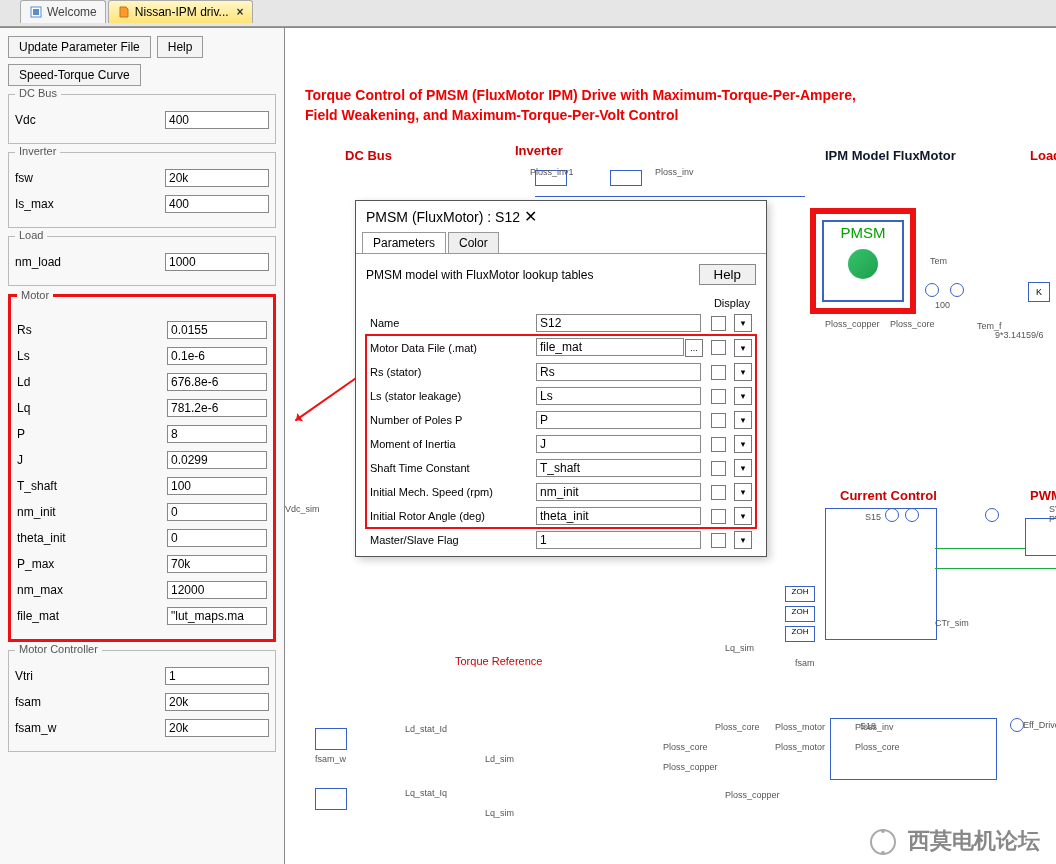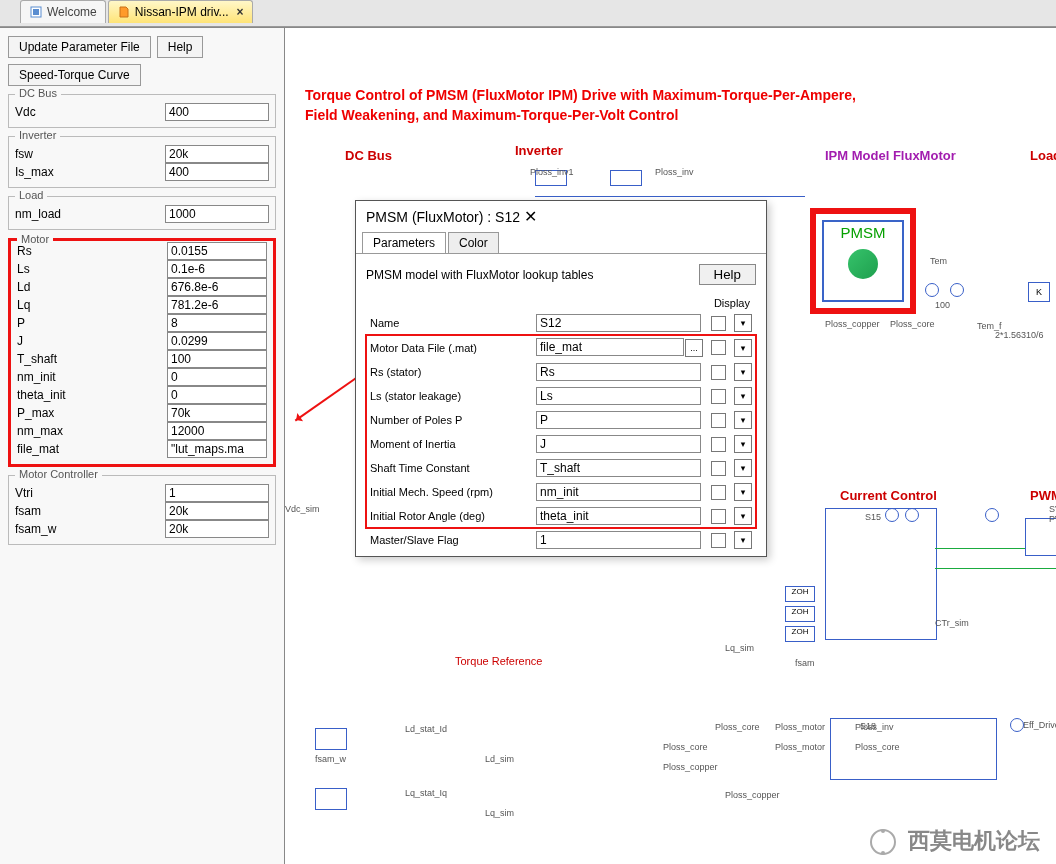--- a/index.html
+++ b/index.html
@@ -9,31 +9,31 @@
   .tab .icon{width:14px;height:14px;margin-right:4px;display:inline-flex;align-items:center;justify-content:center}
   .tab.active{background:linear-gradient(#fff7c8,#ffe477);color:#000}
   .tab .close{margin-left:8px;font-weight:bold;color:#333}
   
   .workspace{display:flex;height:838px;border-top:1px solid #888}
   .sidebar{width:268px;background:#f8f8f8;border-right:1px solid #888;overflow-y:auto;padding:8px}
   .sidebar .btnrow{display:flex;gap:6px;margin-bottom:6px}
   .btn{background:#f4f4f4;border:1px solid #999;padding:3px 10px;cursor:pointer;font-size:12px}
   .group{border:1px solid #bbb;margin:8px 0 4px;padding:8px 6px 6px;position:relative}
   .group .legend{position:absolute;top:-8px;left:6px;background:#f8f8f8;padding:0 4px;color:#555;font-size:11px}
-  .prow{display:flex;align-items:center;margin:0 0}
+  .prow{display:flex;align-items:center;margin:8px 0}
   .prow label{flex:0 0 150px;color:#000}
   .prow input{flex:1;min-width:0;border:1px solid #888;background:#fff;padding:1px 3px;font-size:12px;height:18px;box-sizing:border-box}
-  .hl-red{border:3px solid #e11;padding-top:1px}
+  .hl-red{border:3px solid #e11;padding-top:16px}
   
   .canvas{flex:1;position:relative;background:#fff;overflow:hidden}
   .title{position:absolute;top:58px;left:20px;color:#e00;font-weight:bold;font-size:14px;line-height:1.4}
   .sec-label{position:absolute;font-weight:bold;font-size:13px}
   .sec-dcbus{top:120px;left:60px;color:#c00}
   .sec-inv{top:115px;left:230px;color:#c00}
-  .sec-ipm{top:120px;left:540px;color:#a21caf}
+  .sec-ipm{top:120px;left:540px;color:#0f172a}
   .sec-load{top:120px;left:745px;color:#c00}
   .sec-cc{top:460px;left:555px;color:#c00}
   .sec-pwm{top:460px;left:745px;color:#c00}
   .sec-torque{position:absolute;top:627px;left:170px;color:#c00;font-size:11px}
 
   
   .dlg{position:absolute;top:172px;left:70px;width:410px;background:#fff;border:1px solid #555;box-shadow:3px 3px 8px rgba(0,0,0,.2)}
   .dlg-title{display:flex;align-items:center;padding:6px 10px;font-size:14px}
   .dlg-title .x{font-size:16px;cursor:pointer;padding:0 4px}
   .dlg-tabs{display:flex;padding:0 6px}
@@ -235,21 +235,21 @@
 
     <div class="smalltxt" style="top:291px;left:540px">Ploss_copper</div>
     <div class="smalltxt" style="top:291px;left:605px">Ploss_core</div>
     <div class="smalltxt" style="top:228px;left:645px">Tem</div>
     <div class="smalltxt" style="top:293px;left:692px">Tem_f</div>
     <div class="smalltxt" style="top:272px;left:650px">100</div>
     <div class="smalltxt" style="top:476px;left:0px">Vdc_sim</div>
     <div class="box" style="top:254px;left:743px;width:20px;height:18px;display:flex;align-items:center;justify-content:center;font-size:9px">
         <span>K</span>
       </div>
-    <div class="smalltxt" style="top:302px;left:710px">2*1.56310/6</div>
+    <div class="smalltxt" style="top:302px;left:710px">9*3.14159/6</div>
 
     <div class="box" style="top:480px;left:540px;width:110px;height:130px"></div>
     <div class="smalltxt" style="top:484px;left:580px">S15</div>
     <div class="box" style="top:490px;left:740px;width:36px;height:36px"></div>
     <div class="smalltxt" style="top:476px;left:764px">SV PWM</div>
     <div class="smalltxt" style="top:615px;left:440px">Lq_sim</div>
     <div class="smalltxt" style="top:590px;left:650px">CTr_sim</div>
     <div class="smalltxt" style="top:630px;left:510px">fsam</div>
     <div class="box" style="top:558px;left:500px;width:28px;height:14px;font-size:8px;text-align:center">ZOH</div>
     <div class="box" style="top:578px;left:500px;width:28px;height:14px;font-size:8px;text-align:center">ZOH</div>

